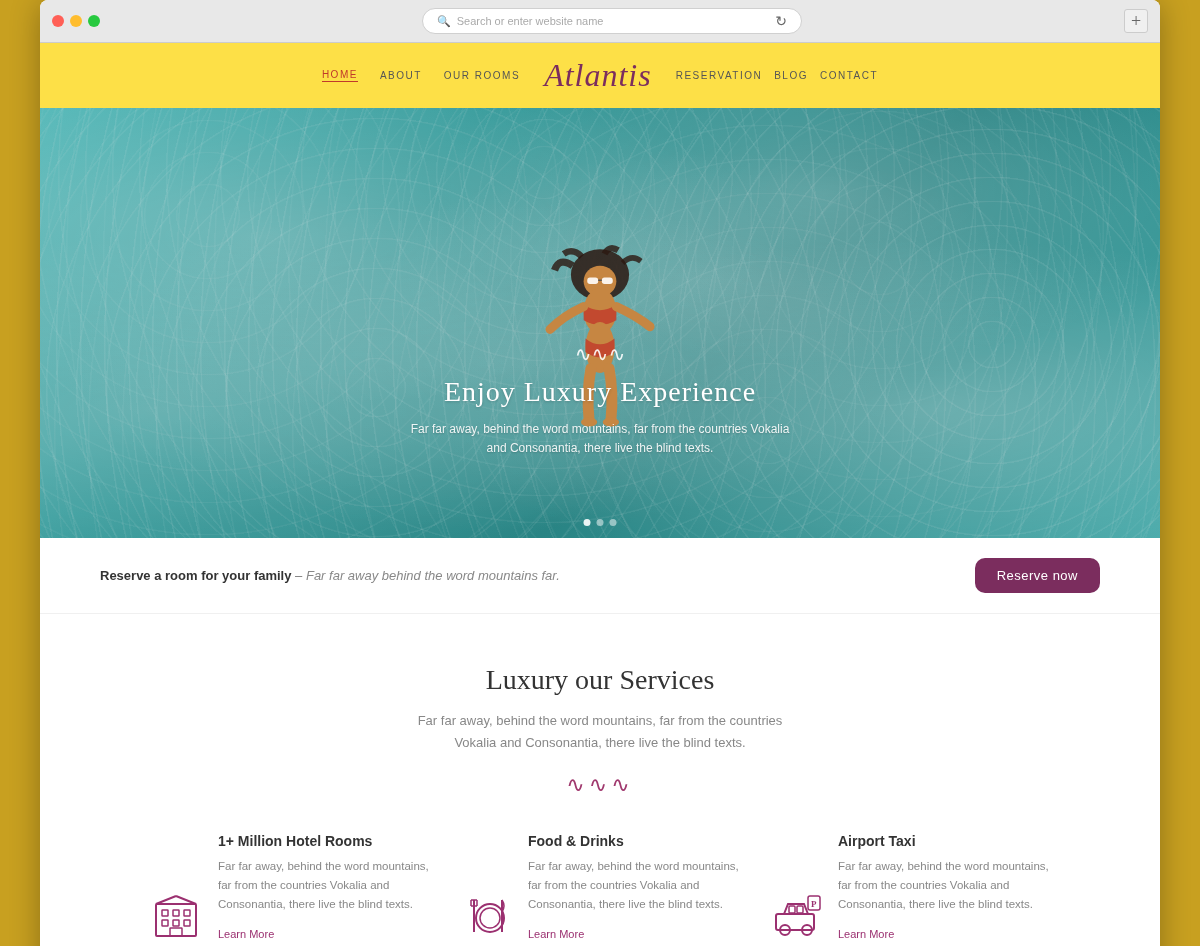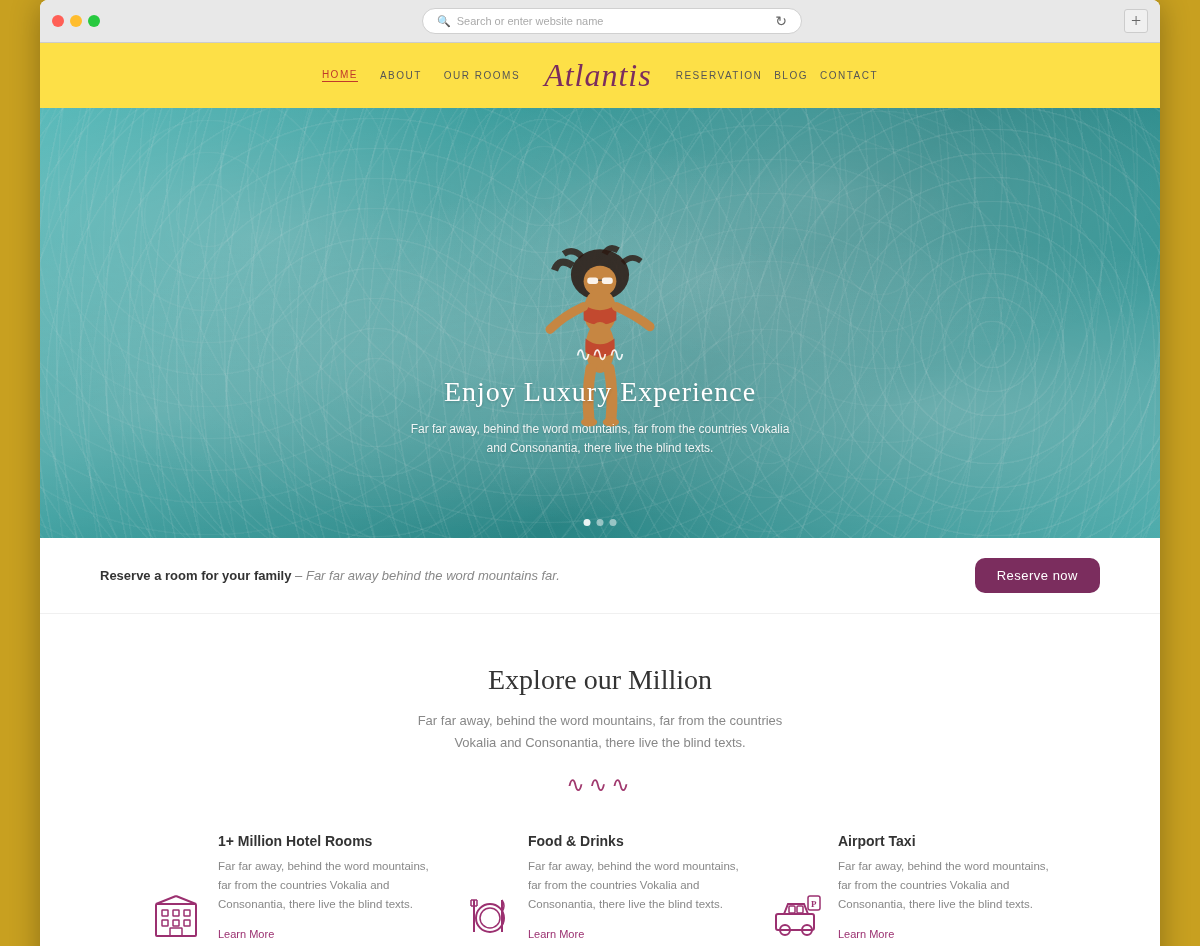--- a/index.html
+++ b/index.html
@@ -469,21 +469,21 @@
     </div>
 
     <div class="reserve-bar">
       <div class="reserve-text">
         <strong>Reserve a room for your family</strong><span> – </span><span>Far far away behind the word mountains far.</span>
       </div>
       <button class="reserve-btn">Reserve now</button>
     </div>
 
     <div class="services">
-      <h2 class="services-title">Explore our Million</h2>
+      <h2 class="services-title">Luxury our Services</h2>
       <p class="services-subtitle">Far far away, behind the word mountains, far from the countries Vokalia and Consonantia, there live the blind texts.</p>
       <div class="services-divider">∿∿∿</div>
 
       <div class="services-grid">
 
         <div class="service-item">
           <div class="service-icon">
             <svg viewBox="0 0 52 52" fill="none" xmlns="http://www.w3.org/2000/svg">
               <rect x="6" y="14" width="40" height="32" rx="1" stroke="#9b3070" stroke-width="2" fill="none"></rect>
               <rect x="12" y="20" width="6" height="6" rx="0.5" stroke="#9b3070" stroke-width="1.5" fill="none"></rect>

